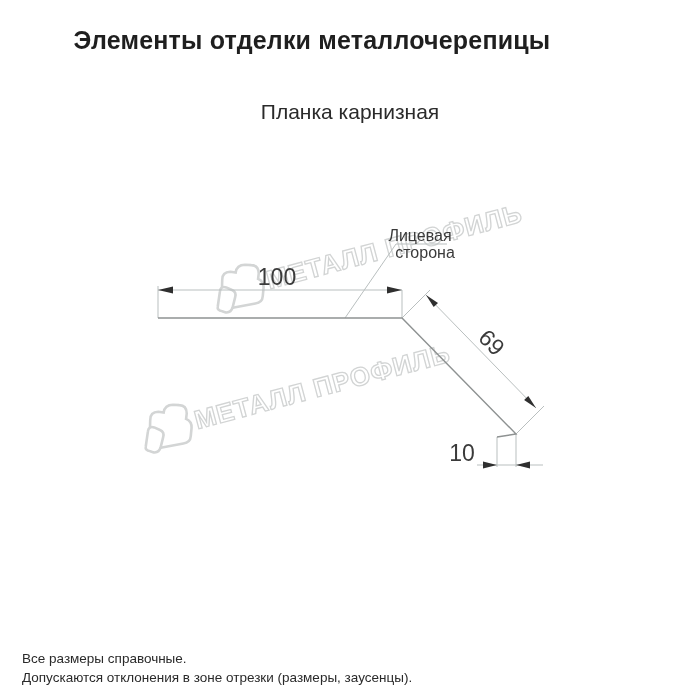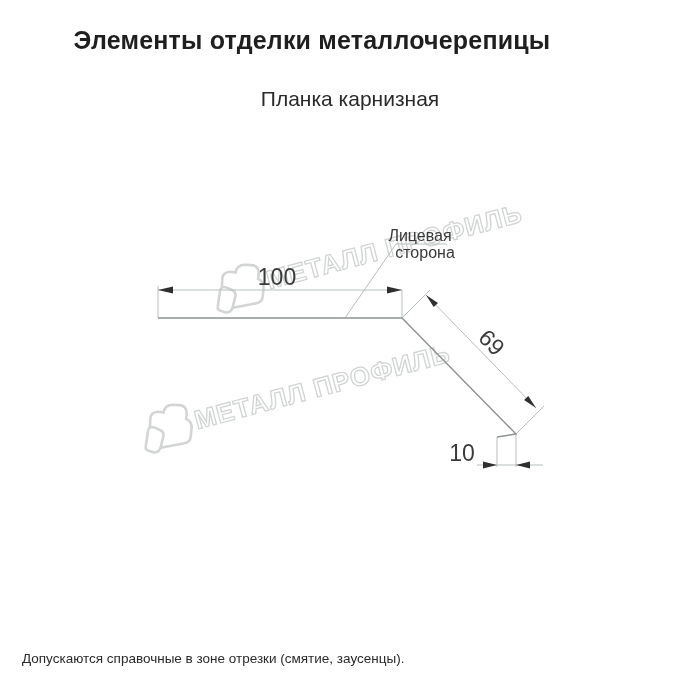--- a/index.html
+++ b/index.html
@@ -12,21 +12,21 @@
   }
   .page{position:absolute;inset:0;width:700px;height:700px;}
   .title{
     position:absolute;top:26px;left:0;width:624px;
     text-align:center;
     font-size:25px;font-weight:bold;color:#1f1f1f;
     letter-spacing:0.2px;
   }
   .subtitle{
     position:absolute;left:0;width:700px;text-align:center;
-    font-size:21px;color:#2a2a2a;
+    font-size:21px;color:#2a2a2a;margin-top:13px;
   }
   .subtitle.name{top:87px;}
   .subtitle.code{top:117px;}
   .drawing{position:absolute;left:0;top:0;}
   .thin{stroke:#b9bfbf;stroke-width:1;fill:none;}
   .profile{stroke:#8e9292;stroke-width:1.4;fill:none;}
   .arrow{fill:#2f2f2f;stroke:none;}
   .dim{font-family:"Liberation Sans",sans-serif;font-size:23px;fill:#3a3a3a;}
   .lbl{font-family:"Liberation Sans",sans-serif;font-size:16px;fill:#3a3a3a;}
   .wm-text{
@@ -87,16 +87,17 @@
     </g>
 
     <text class="dim" x="277" y="285" text-anchor="middle">100</text>
     <text class="dim" transform="translate(486,348) rotate(45)" text-anchor="middle">69</text>
     <text class="dim" x="462" y="461" text-anchor="middle">10</text>
     <text class="lbl" x="420" y="241" text-anchor="middle">Лицевая</text>
     <text class="lbl" x="425" y="258" text-anchor="middle">сторона</text>
   </svg>
 
   <div class="footer">
-    <div>Допускаются справочные в зоне отрезки (смятие, заусенцы).</div>
+    <div>Все размеры справочные.</div>
+    <div>Допускаются отклонения в зоне отрезки (размеры, заусенцы).</div>
   </div>
 
 </div>
 
 </body></html>

